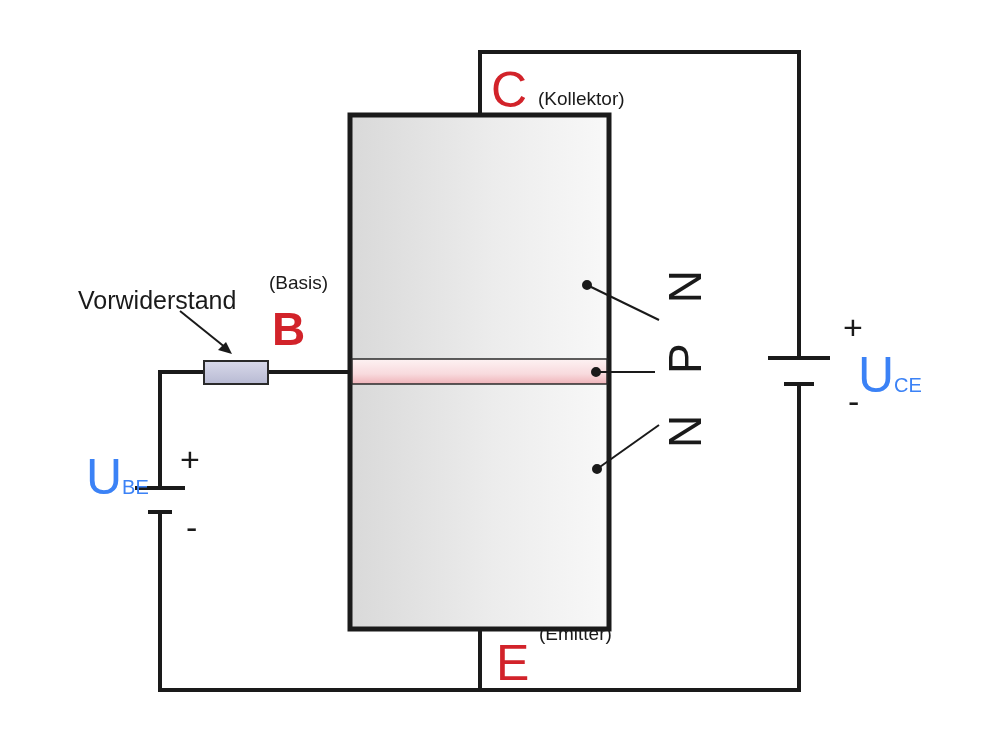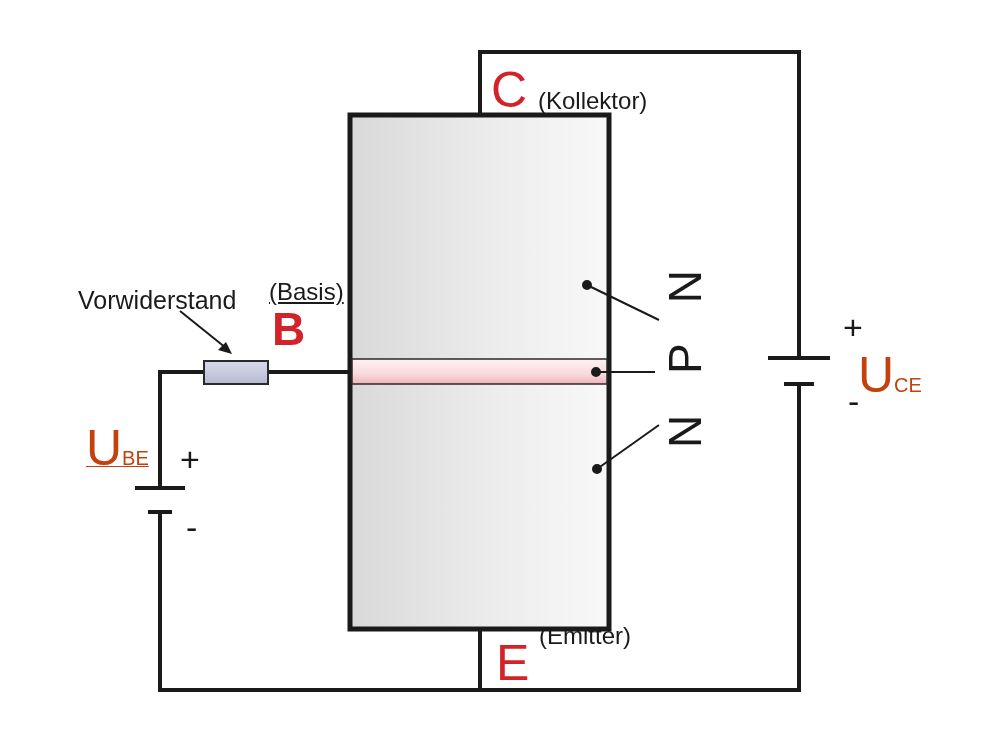--- a/index.html
+++ b/index.html
@@ -1,23 +1,23 @@
 <!DOCTYPE html>
 <html><head>
   <meta charset="utf-8">
   <style>
     html, body { margin: 0; padding: 0; background: #ffffff; }
     body { width: 992px; height: 744px; position: relative; overflow: hidden; font-family: "Liberation Sans", sans-serif; }
     svg { position: absolute; left: 0; top: 0; }
     .lbl { position: absolute; white-space: nowrap; line-height: 1; }
     .red { color: #d2232a; }
-    .blue { color: #c2410c; }
+    .blue { color: #3b82f6; }
     .blk { color: #1a1a1a; }
     .big-letter { font-size: 50px; font-weight: normal; }
-    .paren { font-size: 24px; }
+    .paren { font-size: 19px; }
     .ann { font-size: 25px; }
     .b-letter { font-size: 46px; font-weight: bold; }
     .npn { font-size: 46px; transform-origin: left top; transform: rotate(-90deg); letter-spacing: 14px; }
     .u-big { font-size: 50px; }
     .u-sub { font-size: 20px; }
     .sign { font-size: 34px; }
   </style>
 </head>
 <body>
 
@@ -82,31 +82,31 @@
     <circle cx="596" cy="372" r="4"></circle>
     <line x1="596" y1="372" x2="655" y2="372"></line>
     <circle cx="597" cy="469" r="4"></circle>
     <line x1="597" y1="469" x2="659" y2="425"></line>
   </g>
 </svg>
 
 <div class="lbl red big-letter" style="left:491px; top:65px;">C</div>
 <div class="lbl blk paren" style="left:538px; top:89px;">(Kollektor)</div>
 
-<div class="lbl blk paren" style="left:269px; top:280px;text-decoration:underline;">(Basis)</div>
+<div class="lbl blk paren" style="left:269px; top:273px;">(Basis)</div>
 <div class="lbl red b-letter" style="left:272px; top:306px;">B</div>
 
 <div class="lbl red big-letter" style="left:496px; top:638px;">E</div>
 <div class="lbl blk paren" style="left:539px; top:624px;">(Emitter)</div>
 
 <div class="lbl blk ann" style="left:78px; top:288px;">Vorwiderstand</div>
 
 <div class="lbl blk npn" style="left:662px; top:448px;">N P N</div>
 
-<div class="lbl blue" style="left:86px; top:423px;text-decoration:underline;">
+<div class="lbl blue" style="left:86px; top:452px;">
   <span class="u-big">U</span><span class="u-sub">BE</span>
 </div>
 <div class="lbl blk sign" style="left:180px; top:442px;">+</div>
 <div class="lbl blk sign" style="left:186px; top:510px;">-</div>
 
 <div class="lbl blk sign" style="left:843px; top:310px;">+</div>
 <div class="lbl blue" style="left:858px; top:350px;">
   <span class="u-big">U</span><span class="u-sub">CE</span>
 </div>
 <div class="lbl blk sign" style="left:848px; top:384px;">-</div>

